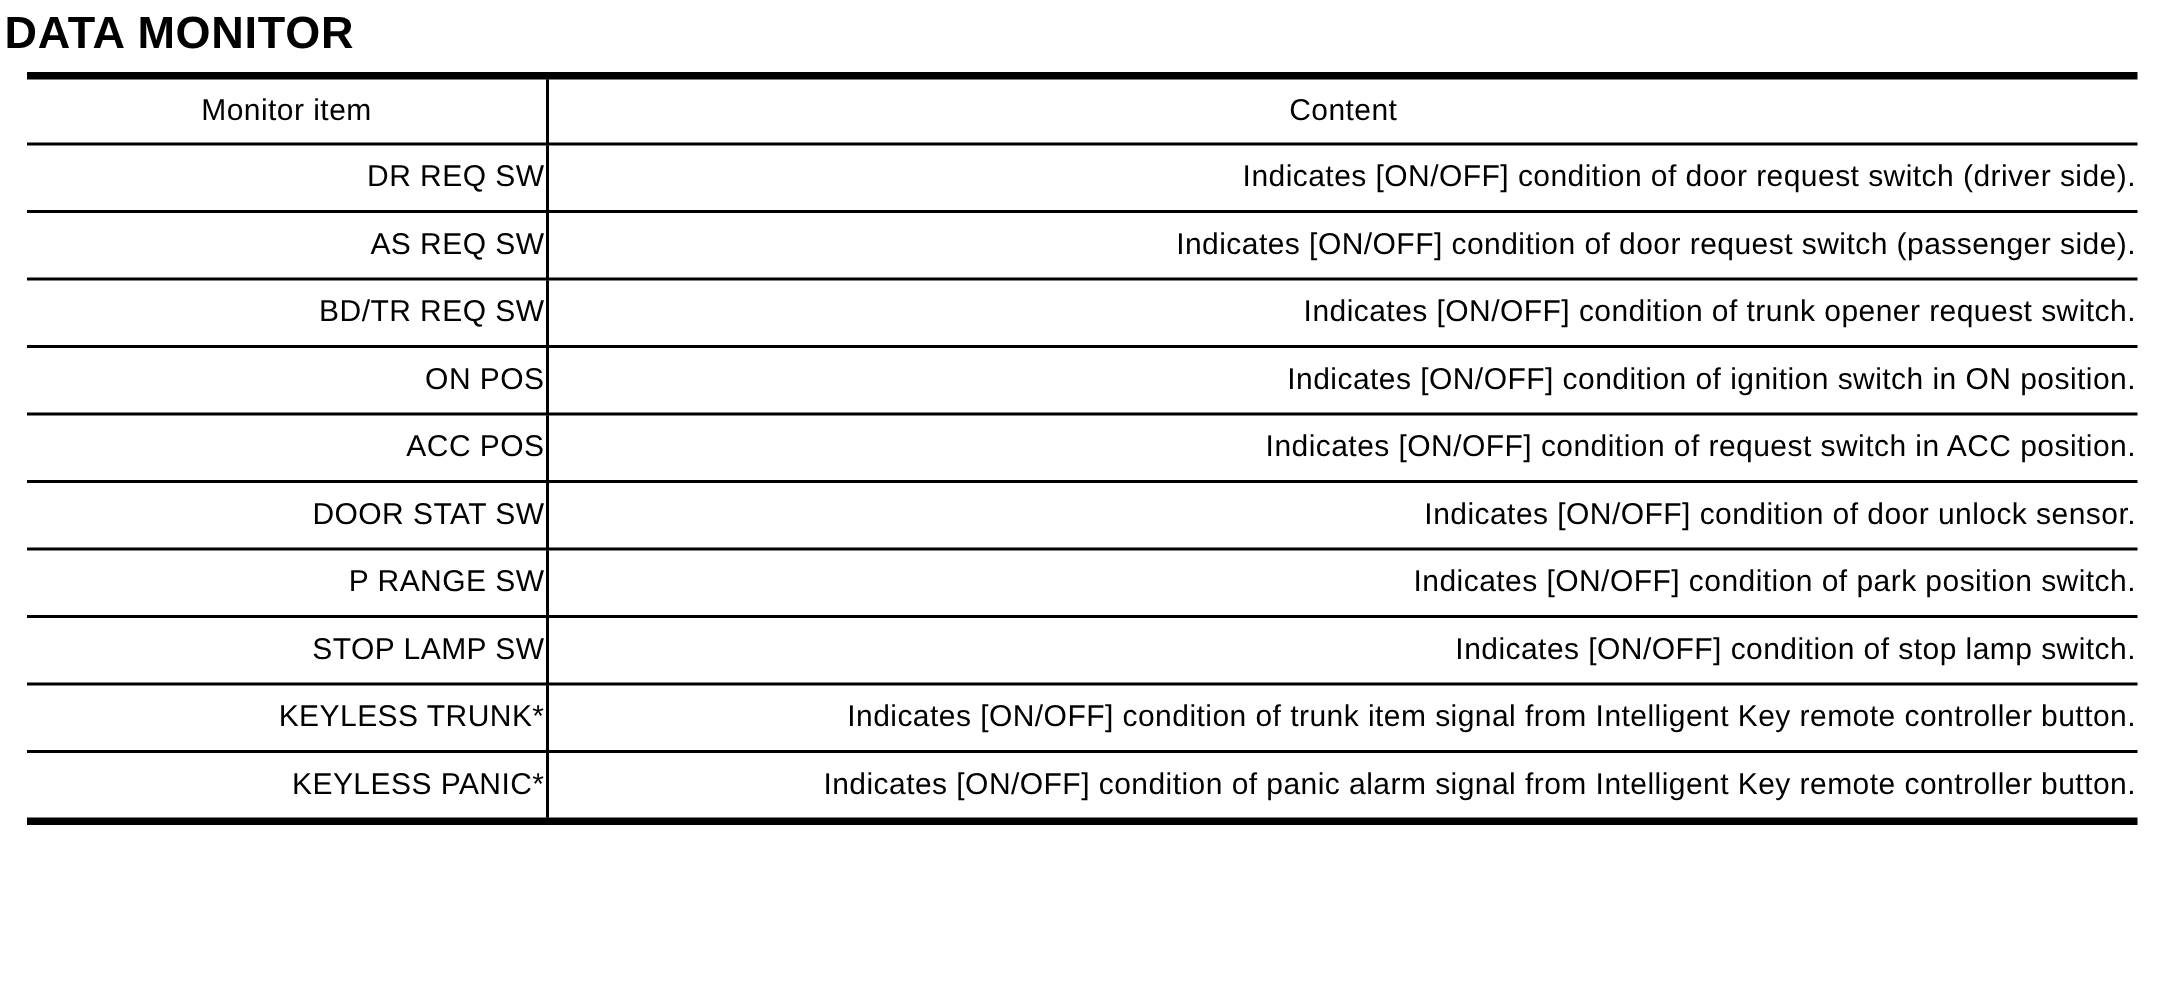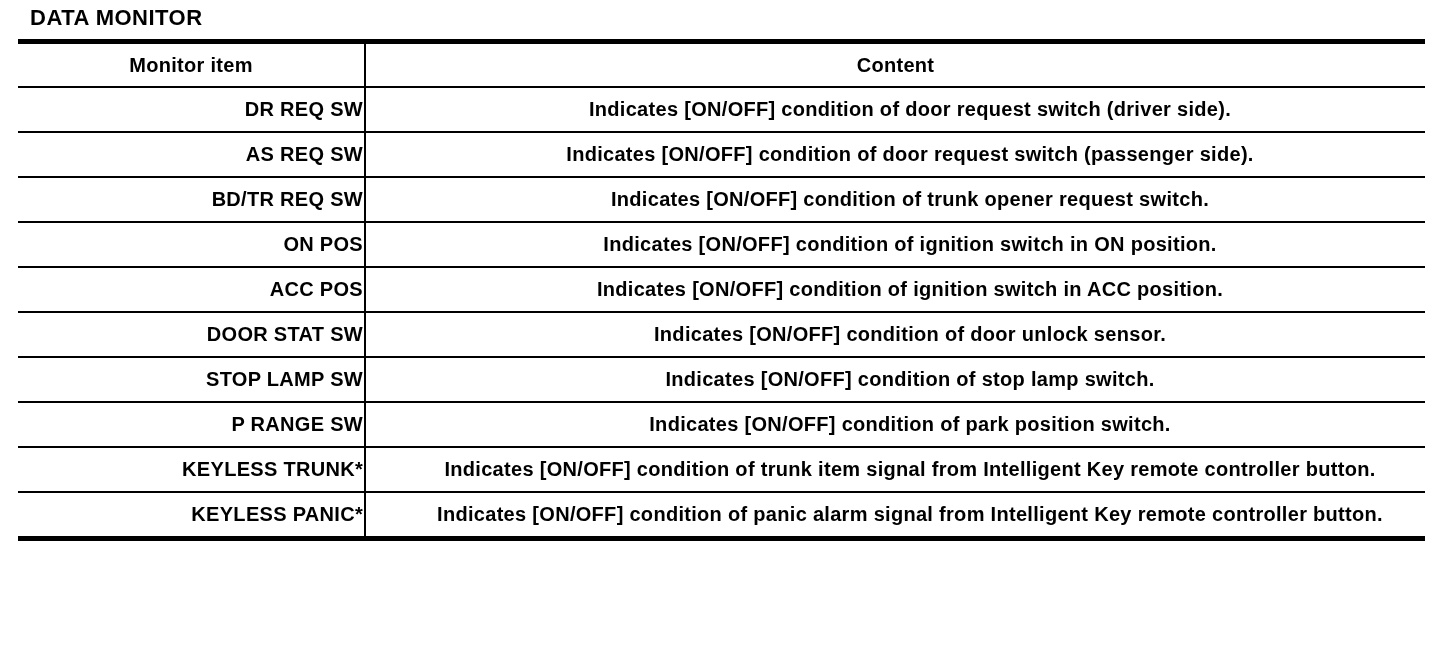--- a/index.html
+++ b/index.html
@@ -13,40 +13,40 @@
     font-family: "Liberation Sans", "DejaVu Sans", sans-serif;
     color: #000000;
     overflow: hidden;
   }
   .page {
     position: relative;
     width: 1456px;
     height: 666px;
   }
   .title {
-    font-size: 22px;
+    font-size: 30px;
     font-weight: 700;
-    margin: 6px 0 0 30px;
+    margin: 6px 0 0 3px;
     letter-spacing: 0.5px;
     line-height: 1.1;
   }
   table.data-table {
     border-collapse: collapse;
     table-layout: fixed;
     margin: 9px 0 0 18px;
     width: 1407px;
     border-top: 5px solid #000;
     border-bottom: 5px solid #000;
   }
   col.col-item { width: 347px; }
   col.col-content { width: 1060px; }
   th, td {
     border-bottom: 2px solid #000;
     font-size: 20px;
-    font-weight: 700;
+    font-weight: 400;
     letter-spacing: 0.3px;
     vertical-align: middle;
     overflow: hidden;
     white-space: nowrap;
   }
   th.th-item, td.td-item {
     border-right: 2px solid #000;
   }
   thead th {
     height: 42px;
@@ -55,21 +55,21 @@
   }
   tbody td {
     height: 41px;
   }
   td.td-item {
     padding-left: 13px;
     text-align: right;
   }
   td.td-content {
     padding-left: 30px;
-    text-align: center;
+    text-align: right;
   }
 </style>
 </head>
 <body>
 
 <div class="page">
 
   <h1 class="title">DATA MONITOR</h1>
 
   <table class="data-table">
@@ -95,33 +95,33 @@
       <tr>
         <td class="td-item">BD/TR REQ SW</td>
         <td class="td-content">Indicates [ON/OFF] condition of trunk opener request switch.</td>
       </tr>
       <tr>
         <td class="td-item">ON POS</td>
         <td class="td-content">Indicates [ON/OFF] condition of ignition switch in ON position.</td>
       </tr>
       <tr>
         <td class="td-item">ACC POS</td>
-        <td class="td-content">Indicates [ON/OFF] condition of ignition switch in ACC position.</td>
+        <td class="td-content">Indicates [ON/OFF] condition of request switch in ACC position.</td>
       </tr>
       <tr>
         <td class="td-item">DOOR STAT SW</td>
         <td class="td-content">Indicates [ON/OFF] condition of door unlock sensor.</td>
       </tr>
       <tr>
+        <td class="td-item">P RANGE SW</td>
+        <td class="td-content">Indicates [ON/OFF] condition of park position switch.</td>
+      </tr>
+      <tr>
         <td class="td-item">STOP LAMP SW</td>
         <td class="td-content">Indicates [ON/OFF] condition of stop lamp switch.</td>
-      </tr>
-      <tr>
-        <td class="td-item">P RANGE SW</td>
-        <td class="td-content">Indicates [ON/OFF] condition of park position switch.</td>
       </tr>
       <tr>
         <td class="td-item">KEYLESS TRUNK*</td>
         <td class="td-content">Indicates [ON/OFF] condition of trunk item signal from Intelligent Key remote controller button.</td>
       </tr>
       <tr>
         <td class="td-item">KEYLESS PANIC*</td>
         <td class="td-content">Indicates [ON/OFF] condition of panic alarm signal from Intelligent Key remote controller button.</td>
       </tr>
     </tbody>

